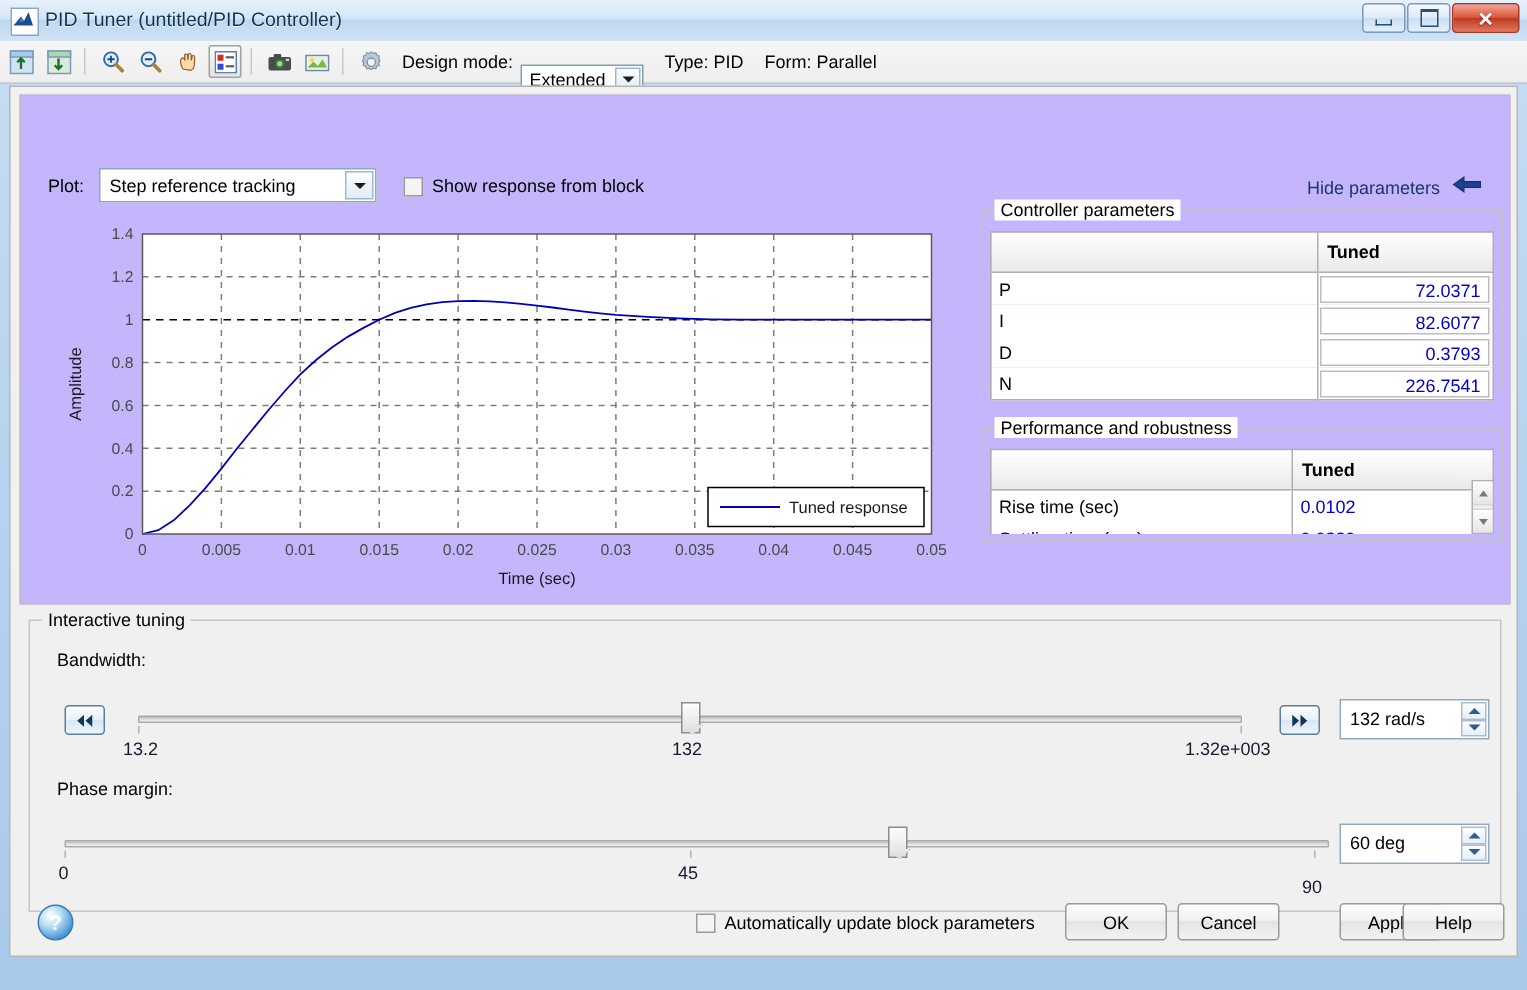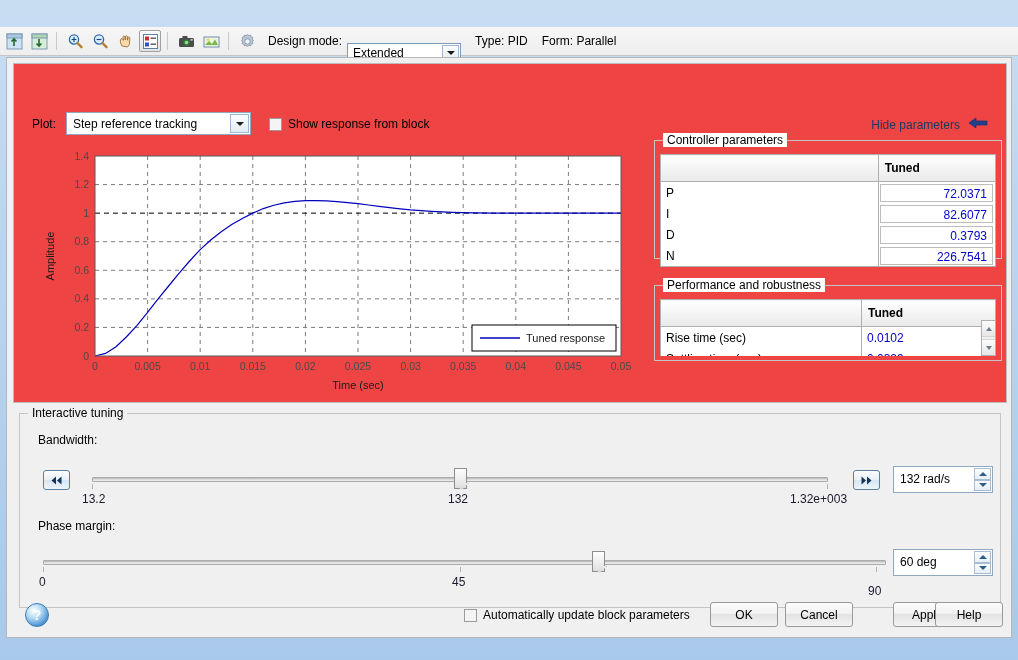--- a/index.html
+++ b/index.html
@@ -61,21 +61,21 @@
     box-sizing:border-box;border:1px solid transparent;border-radius:2px;
   }
   .tb-btn.pressed{
     border:1px solid #a0a0a0;border-radius:2px;
     background:linear-gradient(to bottom,#fbfbfb,#e2e2e2);
   }
   .tb-sep{width:1px;height:18px;background:#c9c9c9;margin:0 4px 0 6px;}
   .tb-label{margin-left:6px;font-size:12px;color:#000;white-space:nowrap;}
   .tb-label.first{margin-left:10px;}
   .combo{
-    position:relative;height:21px;width:114px;margin-left:5px;
+    position:relative;height:21px;width:82px;margin-left:5px;
     background:#fff;border:1px solid #7c9cb8;box-sizing:border-box;
     display:flex;align-items:center;margin-top:24px;
   }
   .combo .val{padding-left:5px;font-size:12px;color:#000;}
   .combo .arrowbox{
     position:absolute;right:1px;top:1px;width:17px;height:17px;
     background:linear-gradient(to bottom,#fbfcfd,#e3ecf5);
     border:1px solid #9cb7cf;box-sizing:border-box;
     display:flex;align-items:center;justify-content:center;
   }
@@ -83,21 +83,21 @@
     width:0;height:0;border-left:4px solid transparent;border-right:4px solid transparent;
     border-top:4px solid #1b1b1b;
   }
   
   .body{
     position:absolute;left:6px;top:57px;width:1006px;height:581px;
     background:#f0f0f0;border:1px solid #b6b6b6;box-sizing:border-box;
   }
   .plotpanel{
     position:absolute;left:6px;top:5px;width:994px;height:340px;
-    background:#ef4444;border:1px solid #bdbdbd;box-sizing:border-box;
+    background:#c4b5fd;border:1px solid #bdbdbd;box-sizing:border-box;
   }
   .plotrow{position:absolute;left:18px;top:48px;display:flex;align-items:center;}
   .lbl{font-size:12px;color:#000;}
   .combo2{
     position:relative;height:23px;width:185px;margin-left:10px;
     background:#fff;border:1px solid #8fa8bf;box-sizing:border-box;
     display:flex;align-items:center;
   }
   .combo2 .val{padding-left:6px;font-size:12px;}
   .combo2 .arrowbox{
@@ -220,20 +220,41 @@
     display:flex;align-items:center;justify-content:center;
     font-size:12px;box-sizing:border-box;
   }
   .autochk{position:absolute;display:flex;align-items:center;}
 </style>
 </head>
 <body>
 
 <div class="window">
 
+  <div class="titlebar">
+    <div class="title-icon">
+      <svg width="15" height="15" viewBox="0 0 15 15">
+        <rect width="15" height="15" fill="#ffffff"></rect>
+        <path d="M1 11 L6 5 L8 8 L11 2 L14 11 Z" fill="#1d4f8c"></path>
+        <path d="M6 5 L8 8 L5 9 Z" fill="#3f82c4"></path>
+      </svg>
+    </div>
+    <div class="title-text">PID Tuner (untitled/PID Controller)</div>
+    <div class="winbtns">
+      <div class="winbtn">
+          <span class="minbox"></span>
+        </div>
+      <div class="winbtn">
+          <span class="maxbox"></span>
+        </div>
+      <div class="winbtn close">
+          <span class="glyph">✕</span>
+        </div>
+    </div>
+  </div>
 
   <div class="toolbar">
     <div class="tb-btn">
       <svg width="17" height="17" viewBox="0 0 17 17">
         <rect x="1" y="1" width="15" height="15" fill="#cfe3f5" stroke="#7a9ab5"></rect>
         <rect x="1" y="1" width="15" height="4" fill="#a8c8e4" stroke="#7a9ab5"></rect>
         <path d="M8 13 L8 6 M5.5 8.5 L8 6 L10.5 8.5" stroke="#1c6b2f" stroke-width="1.6" fill="none"></path>
       </svg>
     </div>
     <div class="tb-btn">

